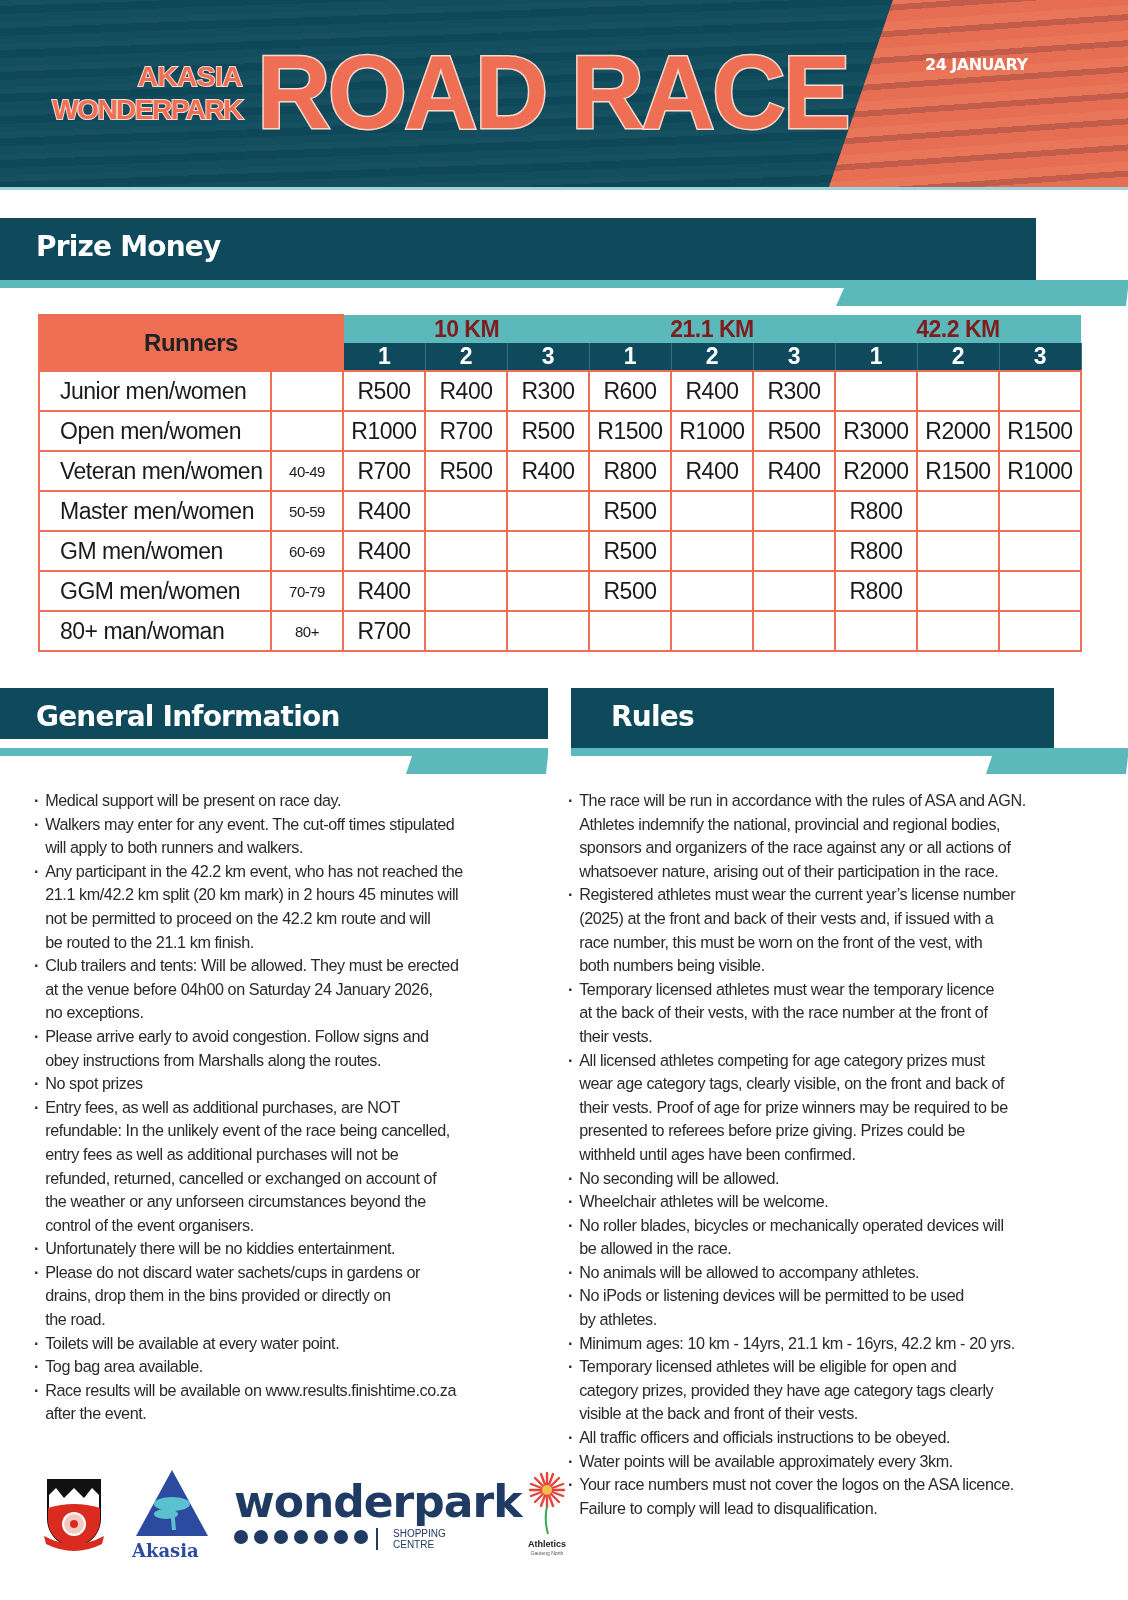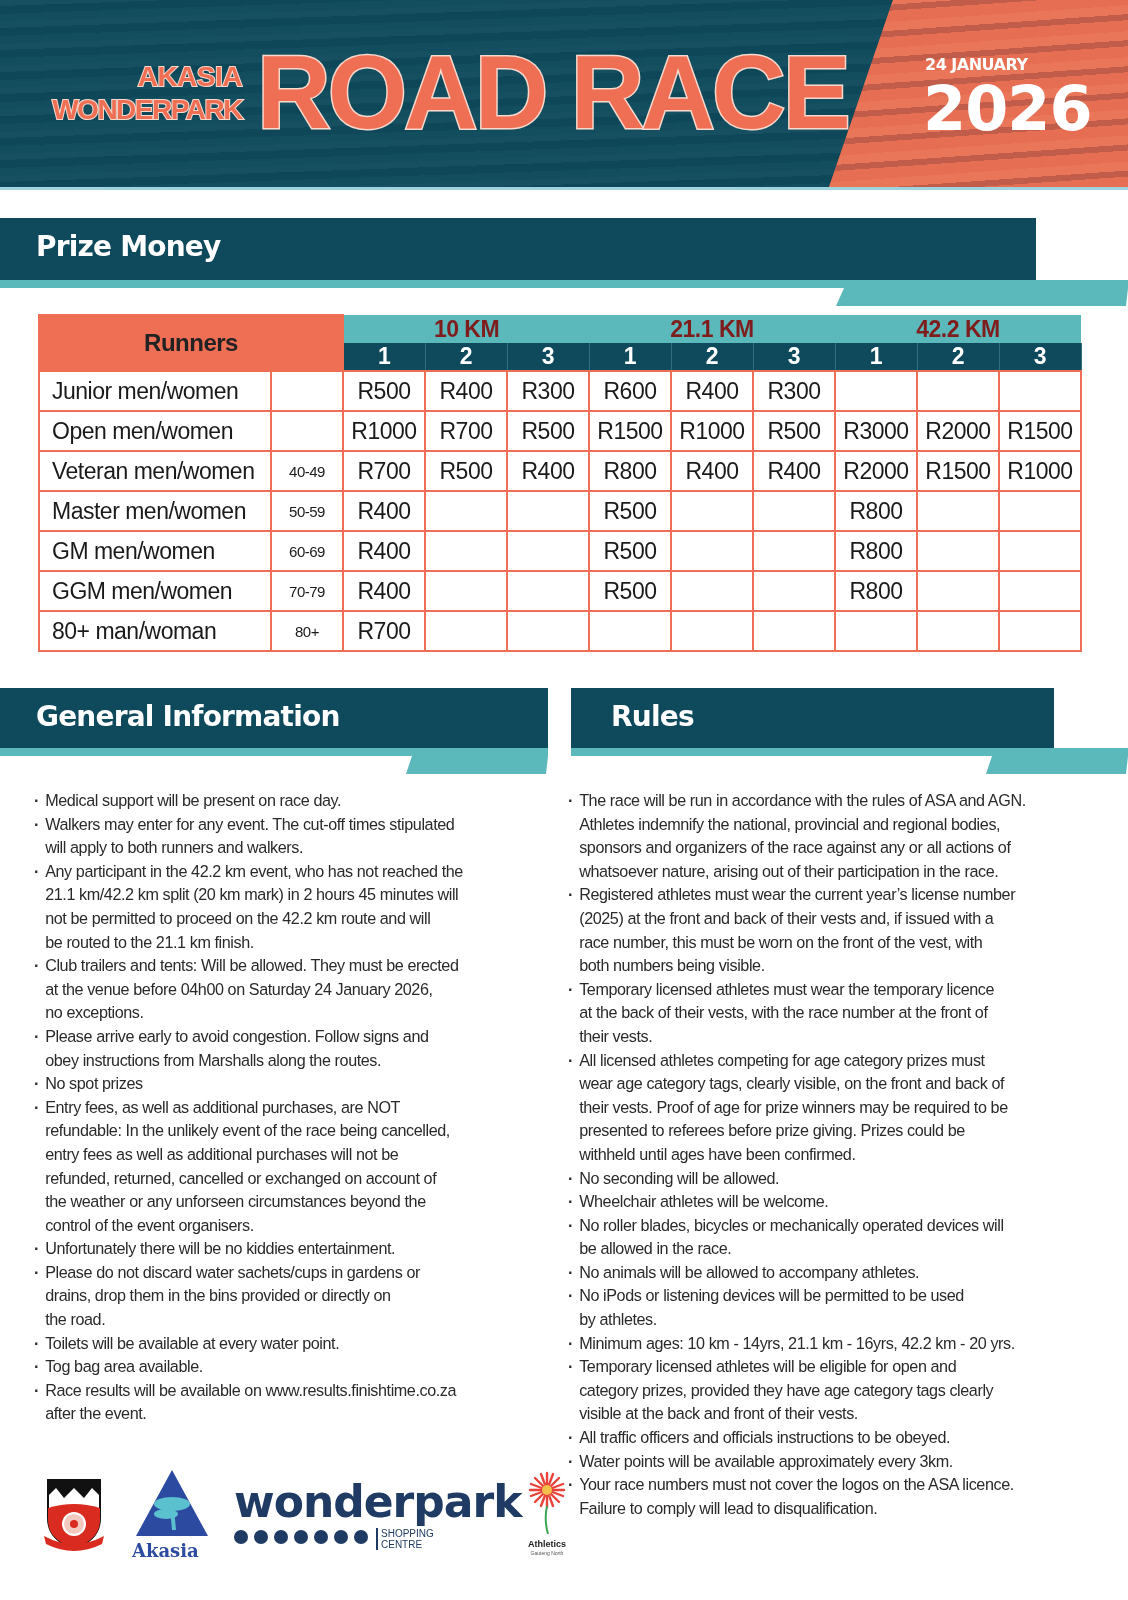--- a/index.html
+++ b/index.html
@@ -36,21 +36,21 @@
   .teal-strip { position: absolute; background: #5bb8bb; }
   .teal-tab { position: absolute; background: #5bb8bb; }
 
   
   .prize-table { position: absolute; left: 38px; top: 314px; border-collapse: collapse; table-layout: fixed; }
   .prize-table td, .prize-table th { border: 2px solid #ef6f55; text-align: center; vertical-align: middle;
     font-family: "Liberation Sans", sans-serif; font-size: 23px; color: #1a1a1a; height: 40px; padding: 0; letter-spacing: -0.5px; }
   .prize-table .runners-head { background: #ef6f55; font-weight: bold; font-size: 24px; color: #222; }
   .prize-table .dist-head { background: #5bb8bb; color: #7f1d1d; font-weight: bold; font-size: 23px; height: 28px; border: none; border-bottom: none; }
   .prize-table .pos-head { background: #0e4a5c; color: #ffffff; font-weight: bold; font-size: 23px; height: 27px; border-top: none; border-left: 1px solid #2f6f7e; border-right: 1px solid #2f6f7e; }
-  .prize-table .cat { text-align: left; padding-left: 12px; }
+  .prize-table .cat { text-align: left; padding-left: 20px; }
   .prize-table .age { font-size: 15px; text-align: center; }
 
   
   .col-list { position: absolute; list-style: none; font-family: "Liberation Sans", sans-serif; font-size: 17.4px;
     line-height: 23.6px; color: #2a2a2a; letter-spacing: -0.45px; transform: scaleX(0.93); transform-origin: left top; }
   .col-list li { position: relative; padding-left: 12px; }
   .col-list li::before { content: "·"; position: absolute; left: 0; top: 0; font-weight: bold; }
   .col-list li .ln { display: block; white-space: nowrap; }
 
   
@@ -69,21 +69,20 @@
 <div class="banner">
   <div class="texture"></div>
   <div class="orange"></div>
   <div class="brand-small">
     <div>AKASIA</div>
     <div class="line2">WONDERPARK</div>
   </div>
   <div class="brand-big">ROAD RACE</div>
   <div class="date-box">
     <div class="day">24 JANUARY</div>
-    <div class="year">2026</div>
   </div>
   <div class="bottom-line"></div>
 </div>
 
 <div class="section-bar" style="left:0; top:218px; width:1036px; height:62px;">
   <div class="title" style="top:12px;">Prize Money</div>
 </div>
 <div class="teal-strip" style="left:0; top:280px; width:1128px; height:8px;"></div>
 <div class="teal-tab" style="left:836px; top:288px; width:292px; height:18px; clip-path: polygon(8px 0, 292px 0, 290px 18px, 0 18px);"></div>
 
@@ -208,21 +207,21 @@
         <td></td>
         <td></td>
         <td></td>
         <td></td>
         <td></td>
         <td></td>
       </tr>
     </tbody>
 </table>
 
-<div class="section-bar" style="left:0; top:688px; width:548px; height:60px;">
+<div class="section-bar" style="left:0; top:688px; width:548px; height:51px;">
   <div class="title" style="top:12px;">General Information</div>
 </div>
 <div class="teal-strip" style="left:0; top:748px; width:548px; height:8px;"></div>
 <div class="teal-tab" style="left:406px; top:756px; width:142px; height:18px; clip-path: polygon(6px 0, 142px 0, 140px 18px, 0 18px);"></div>
 
 <div class="section-bar" style="left:571px; top:688px; width:483px; height:60px;">
   <div class="title" style="top:12px; left:40px;">Rules</div>
 </div>
 <div class="teal-strip" style="left:571px; top:748px; width:557px; height:8px;"></div>
 <div class="teal-tab" style="left:986px; top:756px; width:142px; height:18px; clip-path: polygon(6px 0, 142px 0, 140px 18px, 0 18px);"></div>
@@ -364,21 +363,21 @@
     </svg>
     <div class="akasia-text">Akasia</div>
   </div>
 
   <div class="logo" style="left:196px; top:10px; width:250px; height:80px;">
     <div class="wonder-text">wonderpark</div>
     <div style="display:flex; align-items:center; margin-top:4px;">
       <div class="dots">
         <span></span><span></span><span></span><span></span><span></span><span></span><span></span>
       </div>
-      <div style="border-left:2px solid #1f3b63; padding-left:3px; margin-left:2px;">
+      <div style="border-left:2px solid #1f3b63; padding-left:15px; margin-left:2px;">
         <div class="shop-text">SHOPPING</div>
         <div class="shop-text">CENTRE</div>
       </div>
     </div>
   </div>
 
   <div class="logo" style="left:482px; top:0px; width:54px; height:90px;">
     <svg width="54" height="66" viewBox="0 0 54 66">
       <g transform="translate(27,20)">
         <g stroke="#e8423a" stroke-width="2.4" stroke-linecap="round">

